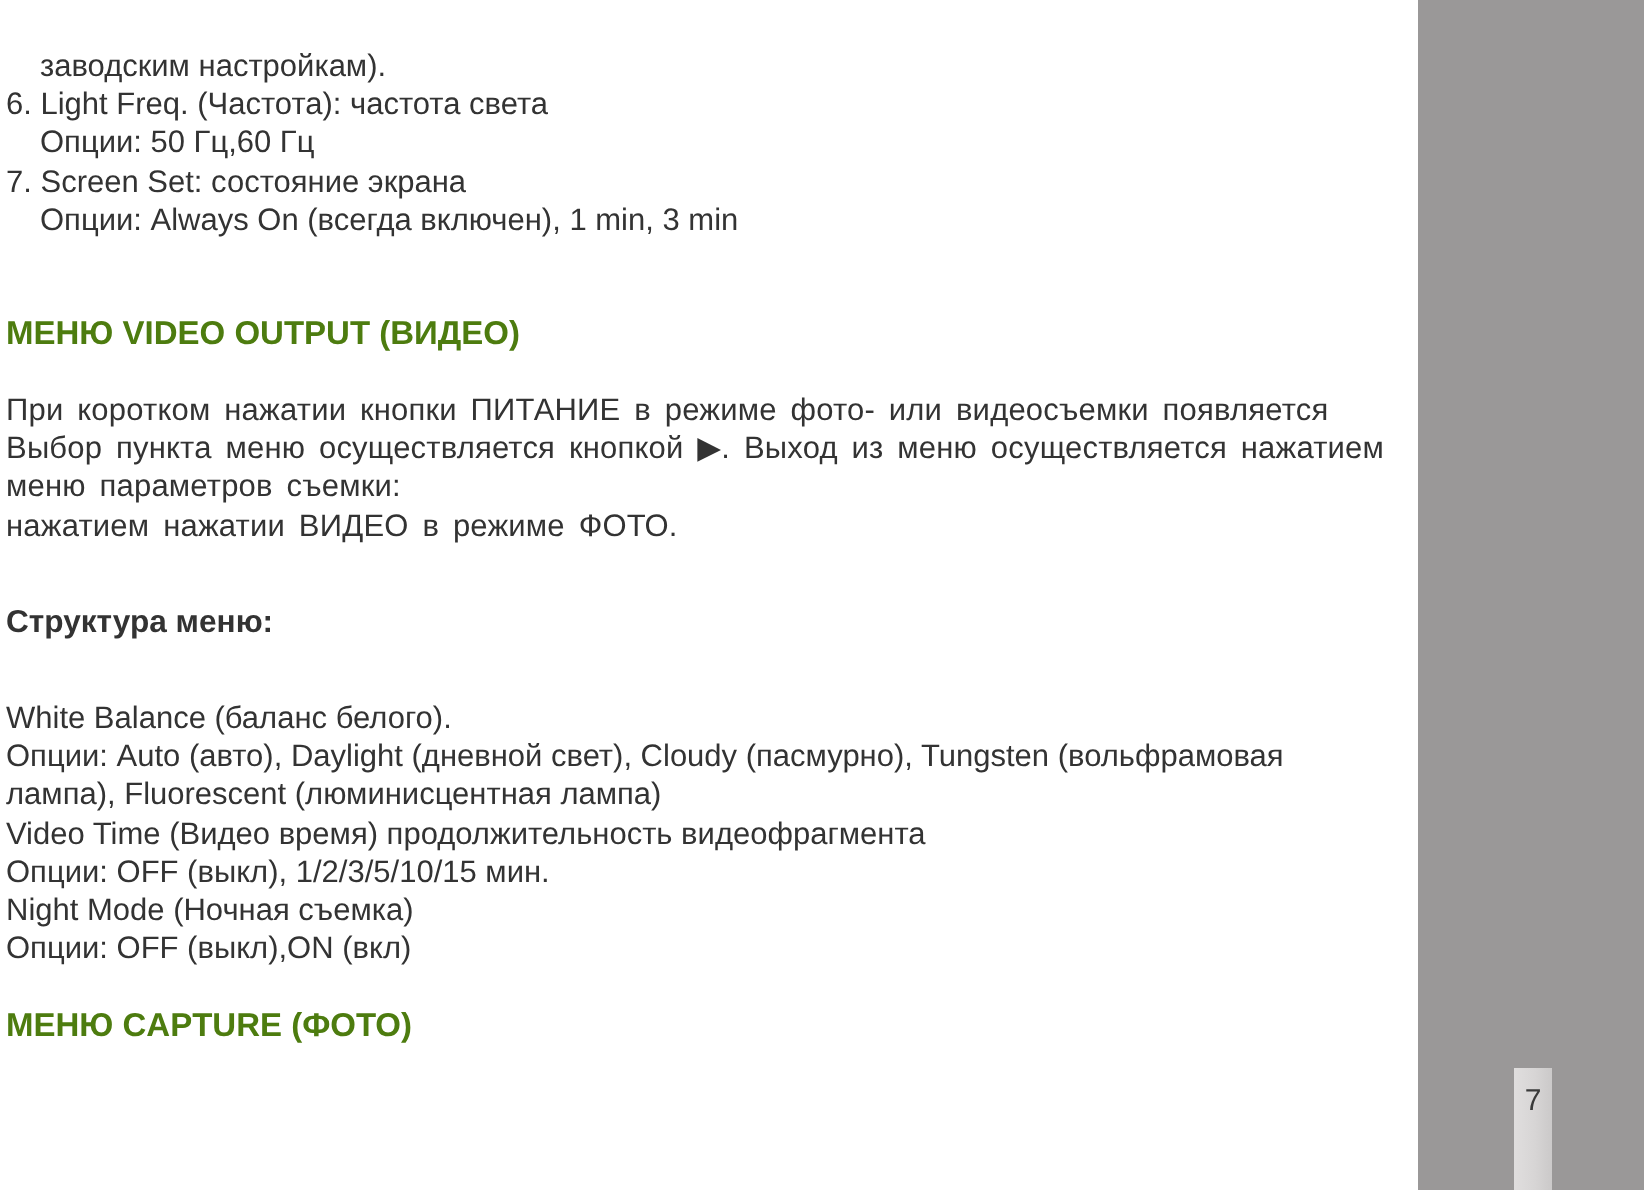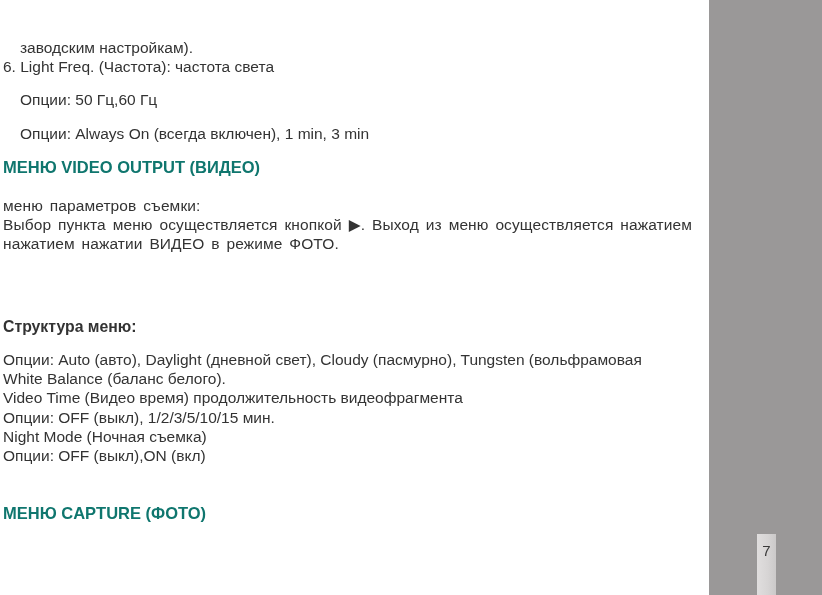--- a/index.html
+++ b/index.html
@@ -9,27 +9,27 @@
     background:#ffffff;
     overflow:hidden;
     font-family:"Liberation Sans","DejaVu Sans",sans-serif;
     color:#333333;
     font-size:15.5px;
     line-height:19.2px;
   }
   .block{position:absolute;left:3px;width:700px;}
   .line{white-space:nowrap;}
   .b{font-weight:normal;}
-  .indent1{padding-left:17px;margin-top:14px;}
+  .indent1{padding-left:17px;}
   .indent2{padding-left:13px;}
   .para .line{word-spacing:2.5px;letter-spacing:0.1px;}
   h2.sect{
     position:absolute;left:3px;margin:0;
     font-size:16.5px;font-weight:bold;line-height:20px;
-    white-space:nowrap;color:#0f766e;
+    white-space:nowrap;color:#4d7c0f;
   }
   .subhead{font-weight:bold;font-size:15.8px;}
   .arrowtext{}
   .sidebar{
     position:absolute;top:0;right:0;
     width:113px;height:595px;
     background:#9a9898;
   }
   .page-tab{
     position:absolute;
@@ -46,36 +46,39 @@
 </style>
 </head>
 <body>
 
 <div class="page">
 
   <div class="block" style="top:24px">
     <div class="line indent1">заводским настройкам).</div>
     <div class="line"><span class="b">6. Light Freq. (Частота)</span><span>: частота света</span></div>
     <div class="line indent1">Опции: 50 Гц,60 Гц</div>
+    <div class="line"><span class="b">7. Screen Set</span><span>: состояние экрана</span></div>
     <div class="line indent1">Опции: Always On (всегда включен), 1 min, 3 min</div>
   </div>
 
   <h2 class="sect" style="top:157px">МЕНЮ VIDEO OUTPUT (ВИДЕО)</h2>
 
   <div class="block para" style="top:196px">
+    <div class="line arrowtext">При коротком нажатии кнопки ПИТАНИЕ в режиме фото- или видеосъемки появляется</div>
+    <div class="line arrowtext">Выбор пункта меню осуществляется кнопкой ▶. Выход из меню осуществляется нажатием</div>
     <div class="line arrowtext">меню параметров съемки:</div>
-    <div class="line arrowtext">Выбор пункта меню осуществляется кнопкой ▶. Выход из меню осуществляется нажатием</div>
     <div class="line arrowtext">нажатием нажатии ВИДЕО в режиме ФОТО.</div>
   </div>
 
-  <div class="block subhead" style="top:317px">Структура меню:</div>
+  <div class="block subhead" style="top:302px">Структура меню:</div>
 
   <div class="block" style="top:350px">
+    <div class="line"><span class="b">White Balance (баланс белого).</span><span></span></div>
     <div class="line"><span class="b"></span><span>Опции: Auto (авто), Daylight (дневной свет), Cloudy (пасмурно), Tungsten (вольфрамовая</span></div>
-    <div class="line"><span class="b">White Balance (баланс белого).</span><span></span></div>
+    <div class="line"><span class="b"></span><span>лампа), Fluorescent (люминисцентная лампа)</span></div>
     <div class="line"><span class="b">Video Time (Видео время)</span><span> продолжительность видеофрагмента</span></div>
     <div class="line"><span class="b"></span><span>Опции: OFF (выкл), 1/2/3/5/10/15 мин.</span></div>
     <div class="line"><span class="b">Night Mode (Ночная съемка)</span><span></span></div>
     <div class="line"><span class="b"></span><span>Опции: OFF (выкл),ON (вкл)</span></div>
   </div>
 
   <h2 class="sect" style="top:503px">МЕНЮ CAPTURE (ФОТО)</h2>
 
 
   <div class="sidebar">

